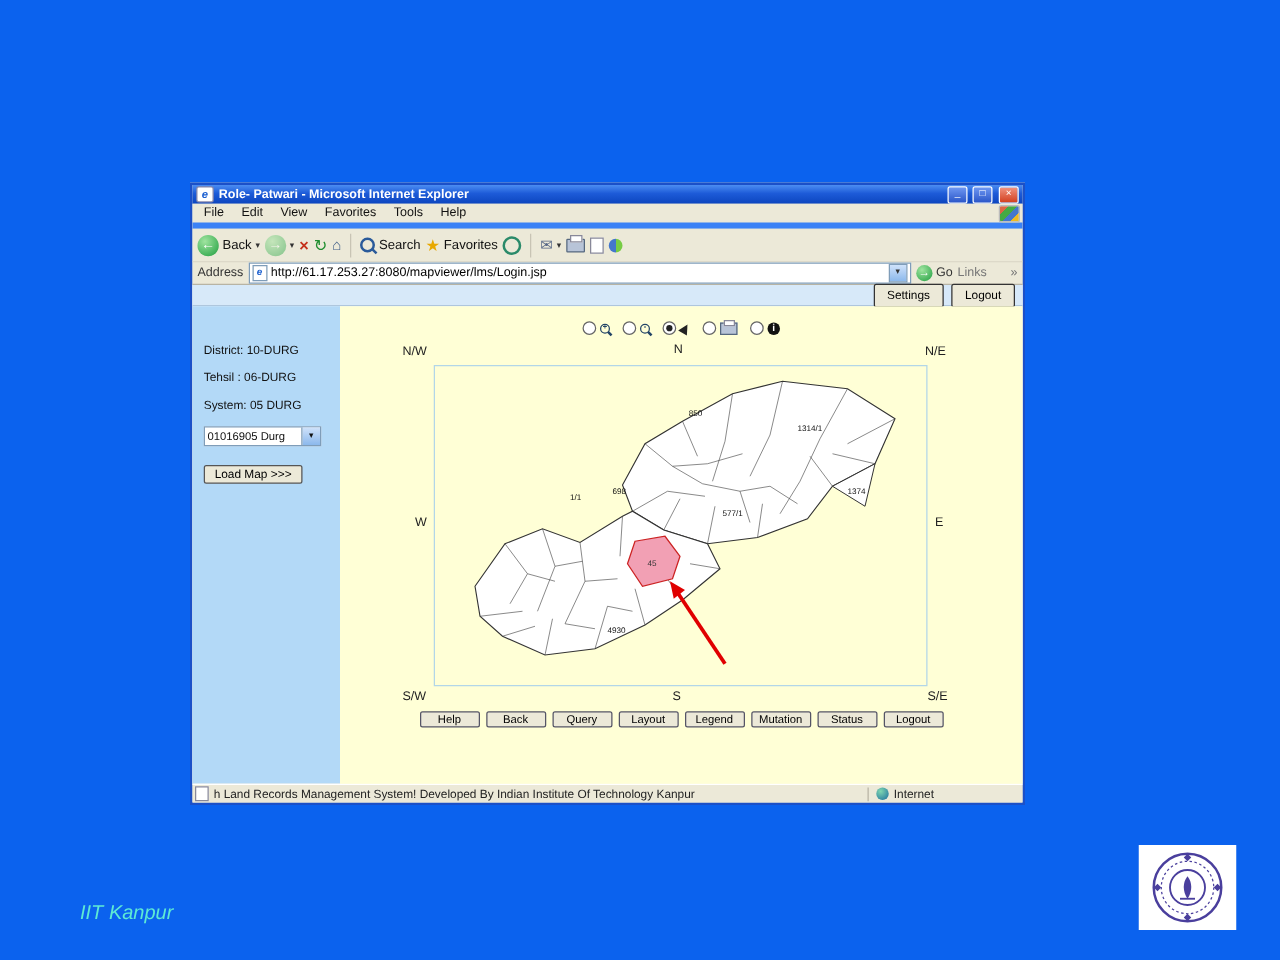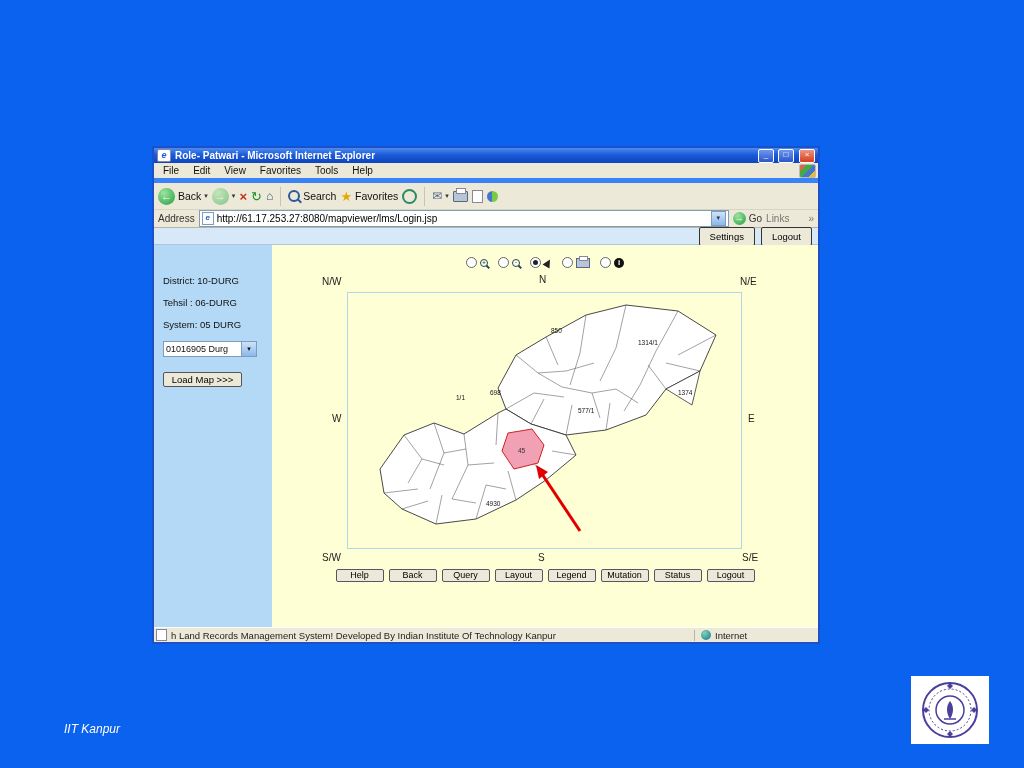--- a/index.html
+++ b/index.html
@@ -101,21 +101,21 @@
   .mbtn{font-family:"Liberation Sans",sans-serif;font-size:9px;background:#ece9d8;border:1px solid #556;
         border-radius:2px;width:48px;height:13px;line-height:11px;padding:0;}
 
   .statusbar{height:14px;flex:0 0 14px;background:#ece9d8;border-top:1px solid #fff;display:flex;
              align-items:center;font-size:9.5px;color:#222;padding:0 2px;gap:4px;}
   .st-doc{width:9px;height:10px;background:#fff;border:1px solid #889;}
   .st-text{flex:1;white-space:nowrap;overflow:hidden;}
   .st-zone{display:flex;align-items:center;gap:4px;border-left:1px solid #b8b4a4;padding-left:6px;width:115px;}
   .globe{width:10px;height:10px;border-radius:50%;background:radial-gradient(circle at 35% 30%,#7fd6b0,#1b6e9e);}
 
-  .slide-footer{position:absolute;left:64px;top:722px;color:#ffffff;font-size:12px;font-style:italic;}
+  .slide-footer{position:absolute;left:64px;top:722px;color:#5eead4;font-size:16px;font-style:italic;}
   .logo-box{position:absolute;left:911px;top:676px;width:78px;height:68px;background:#fff;
             display:flex;align-items:center;justify-content:center;}
 </style>
 </head>
 <body>
 
 <div class="slide">
 
 
   <div class="browser">

